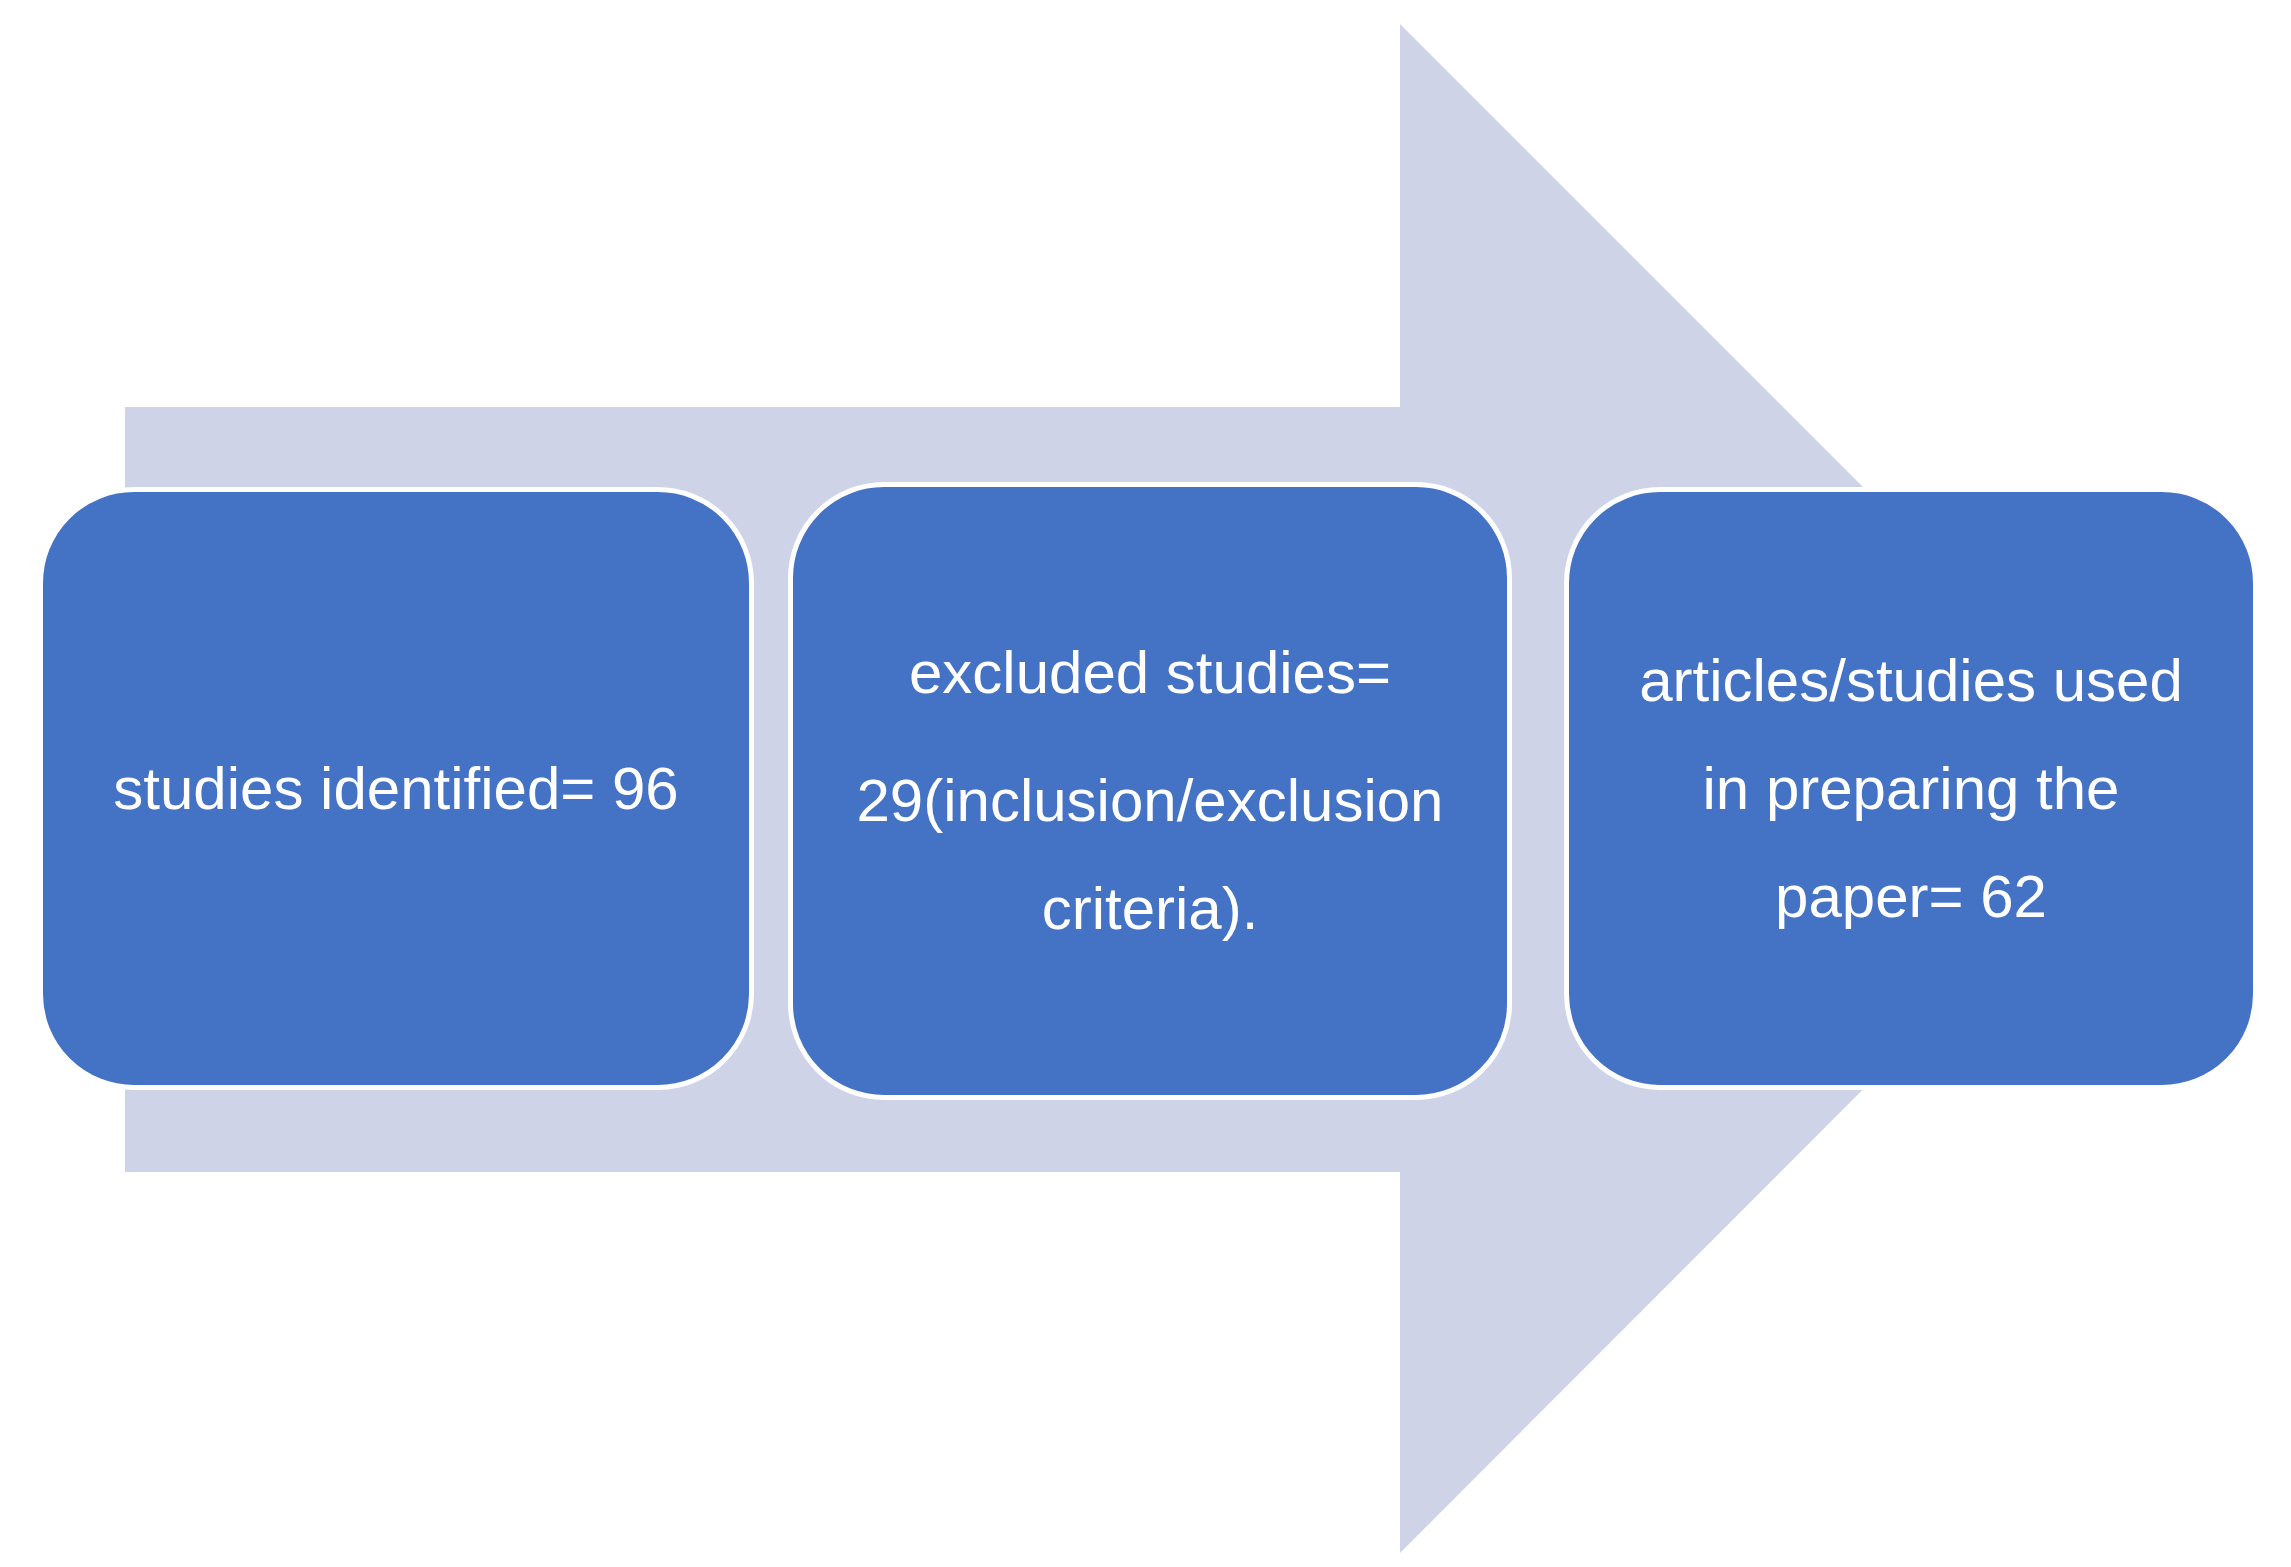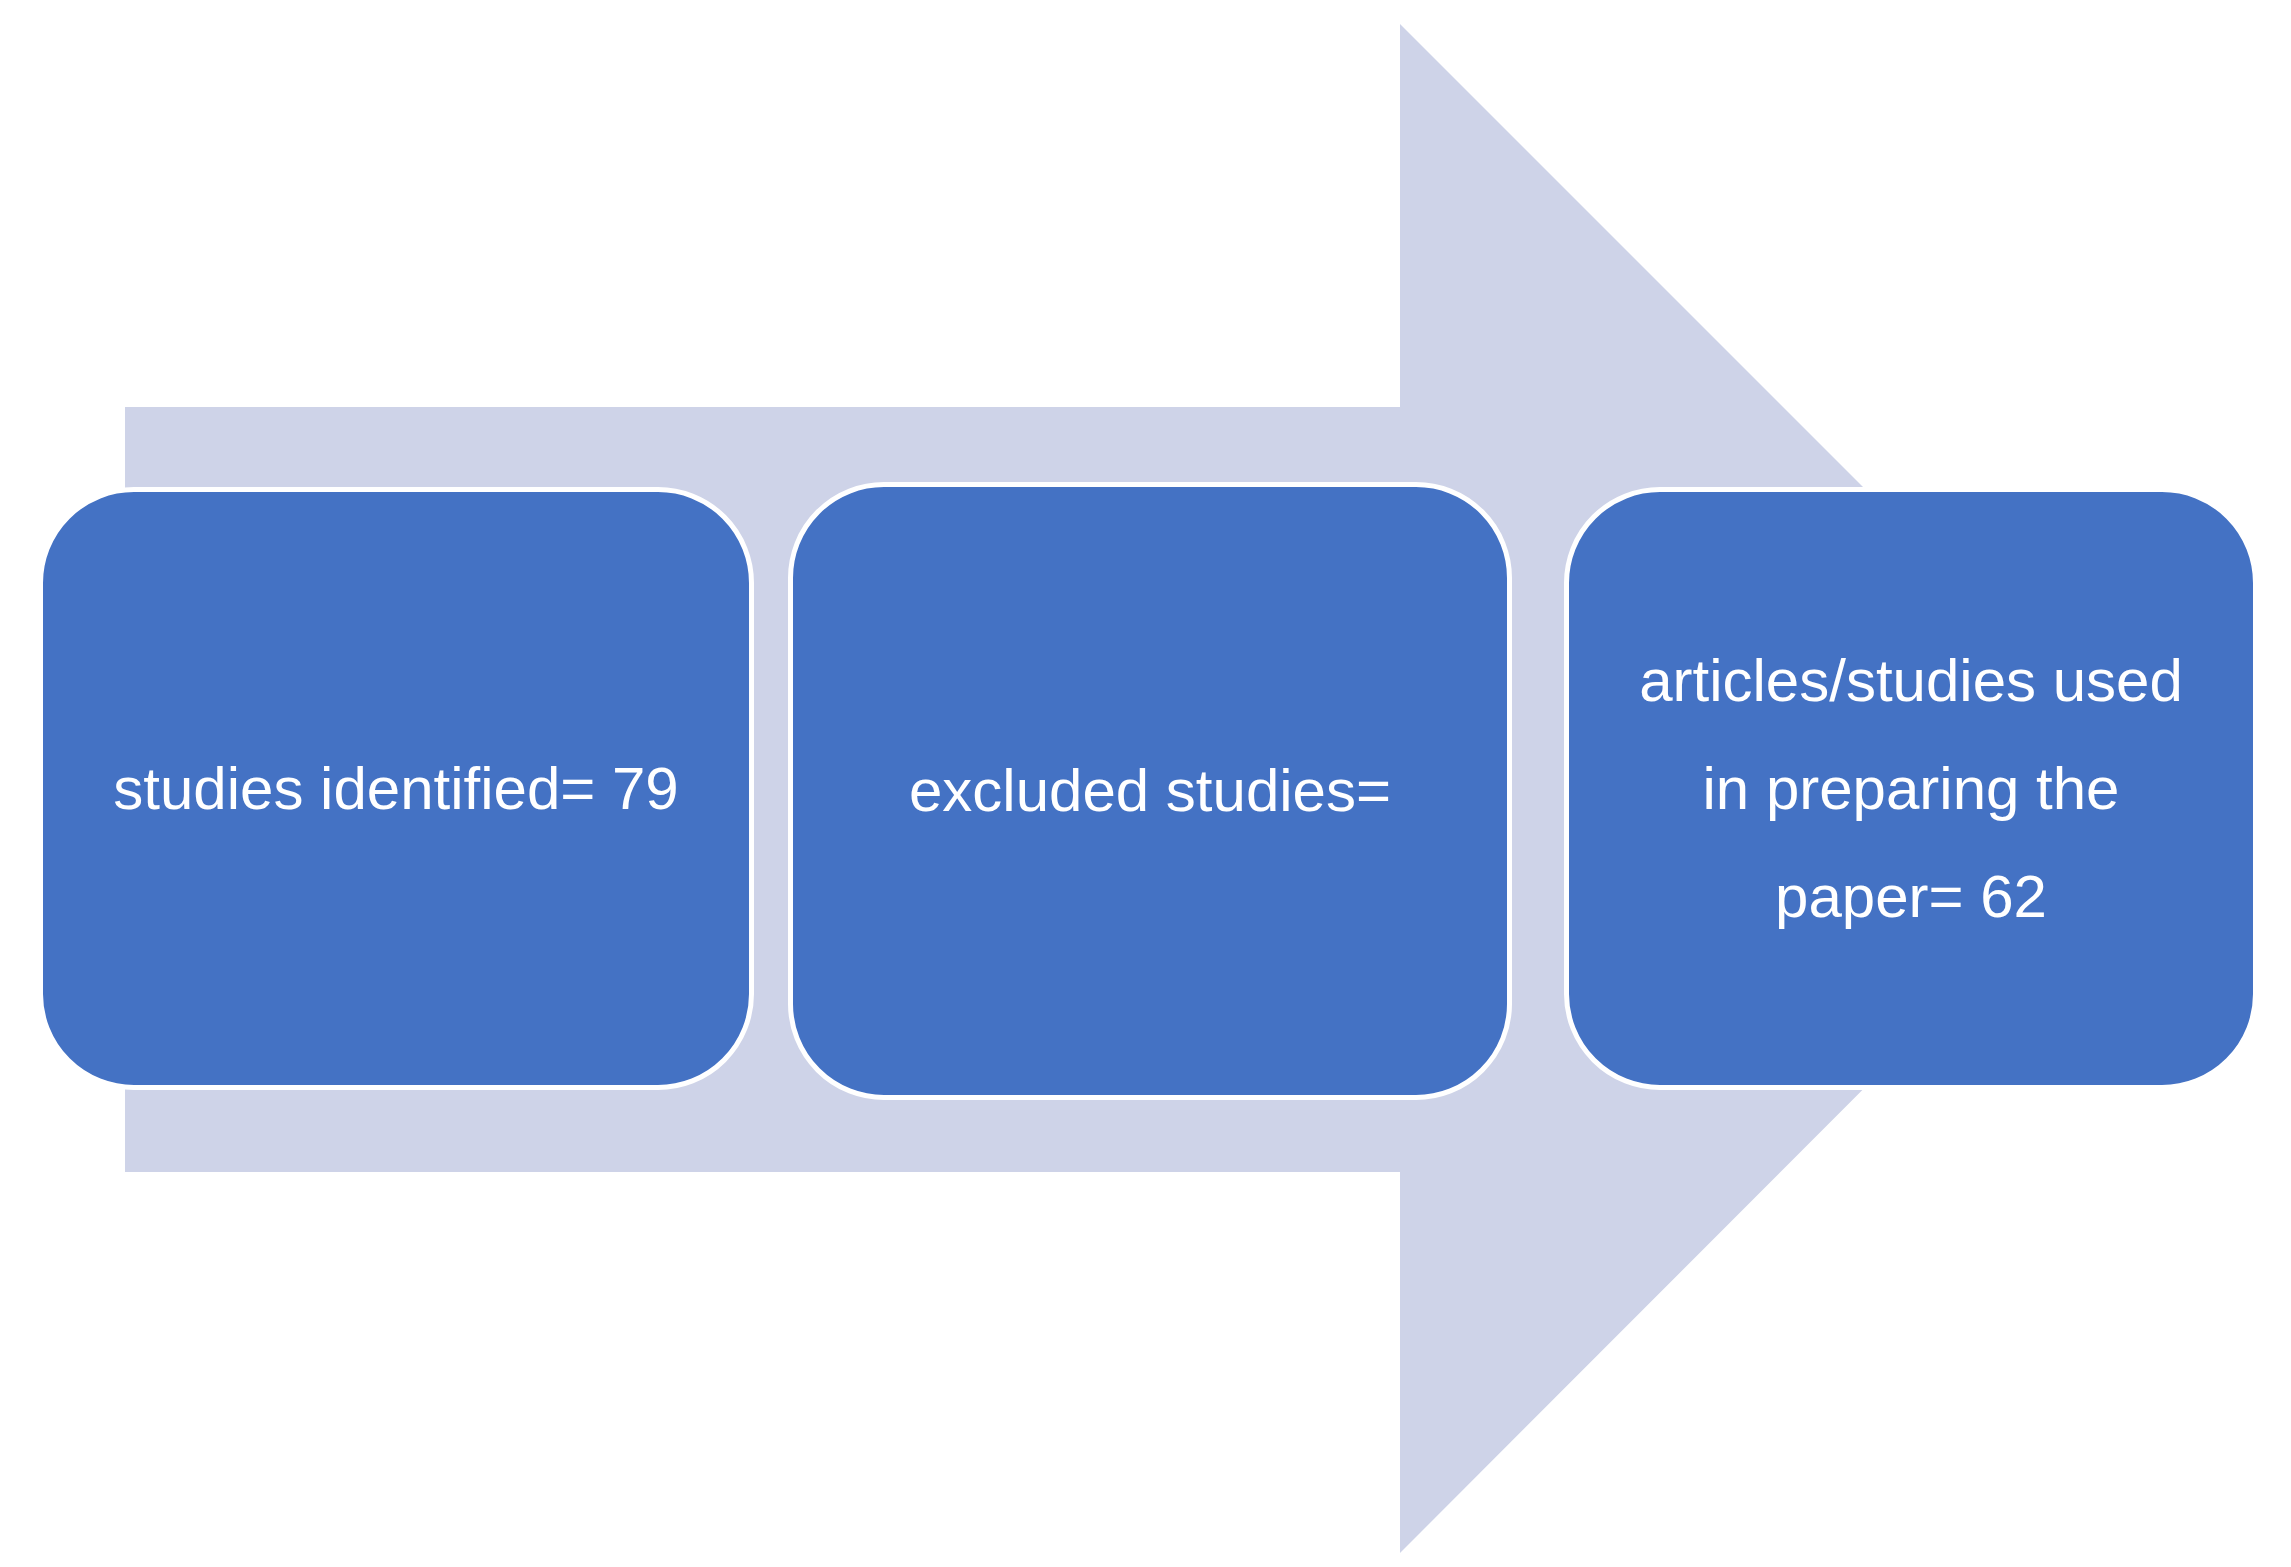--- a/index.html
+++ b/index.html
@@ -67,24 +67,25 @@
 </head>
 <body>
 
 <div class="canvas">
 
   <svg class="arrow-svg" viewBox="0 0 2291 1567" xmlns="http://www.w3.org/2000/svg">
     <polygon points="125,407 1400,407 1400,24 2164,788 1400,1553 1400,1172 125,1172" fill="#CED3E8"></polygon>
   </svg>
 
   <div class="step-box step-1">
-    <p>studies identified= 79</p>
+    <p>studies identified= 96</p>
   </div>
 
   <div class="step-box step-2">
     <p>excluded studies=</p>
+    <p>29(inclusion/exclusion criteria).</p>
   </div>
 
   <div class="step-box step-3">
     <p>articles/studies used in preparing the paper= 62</p>
   </div>
 
 </div>
 
 </body></html>

